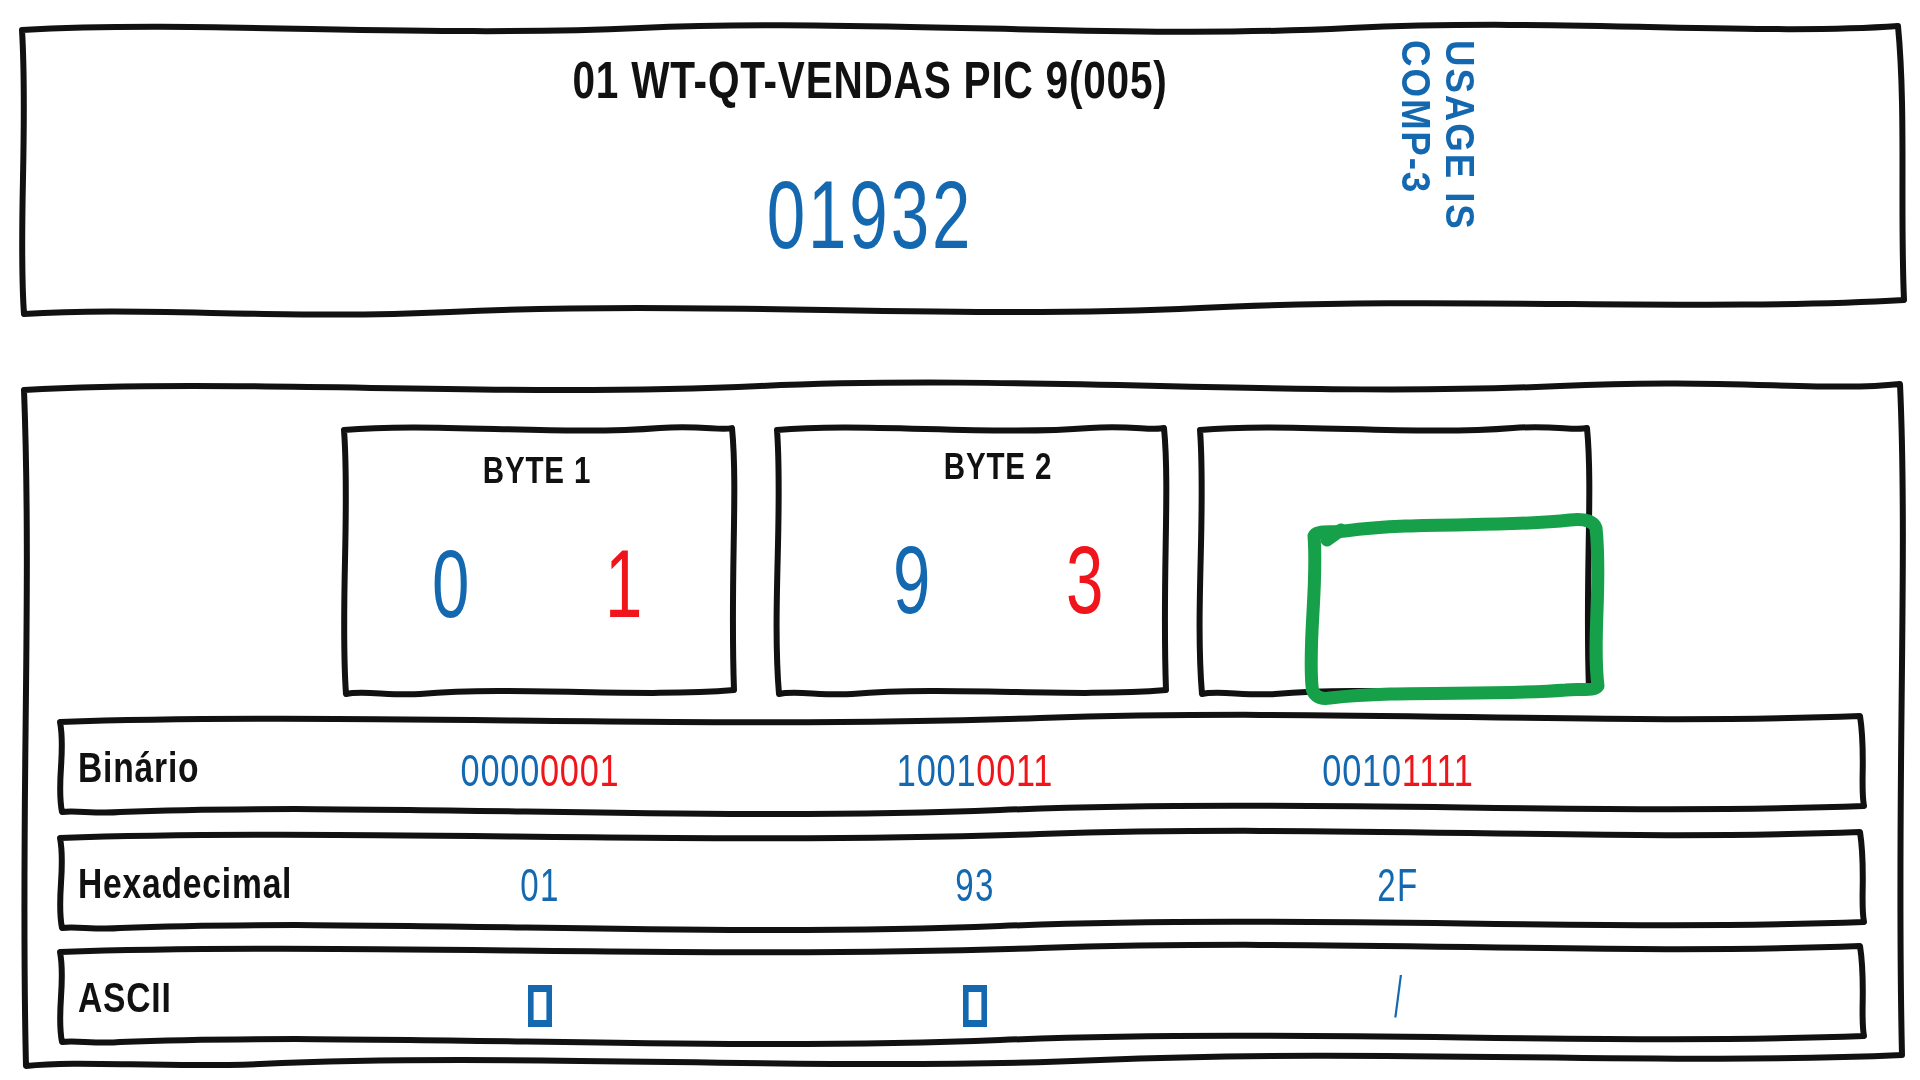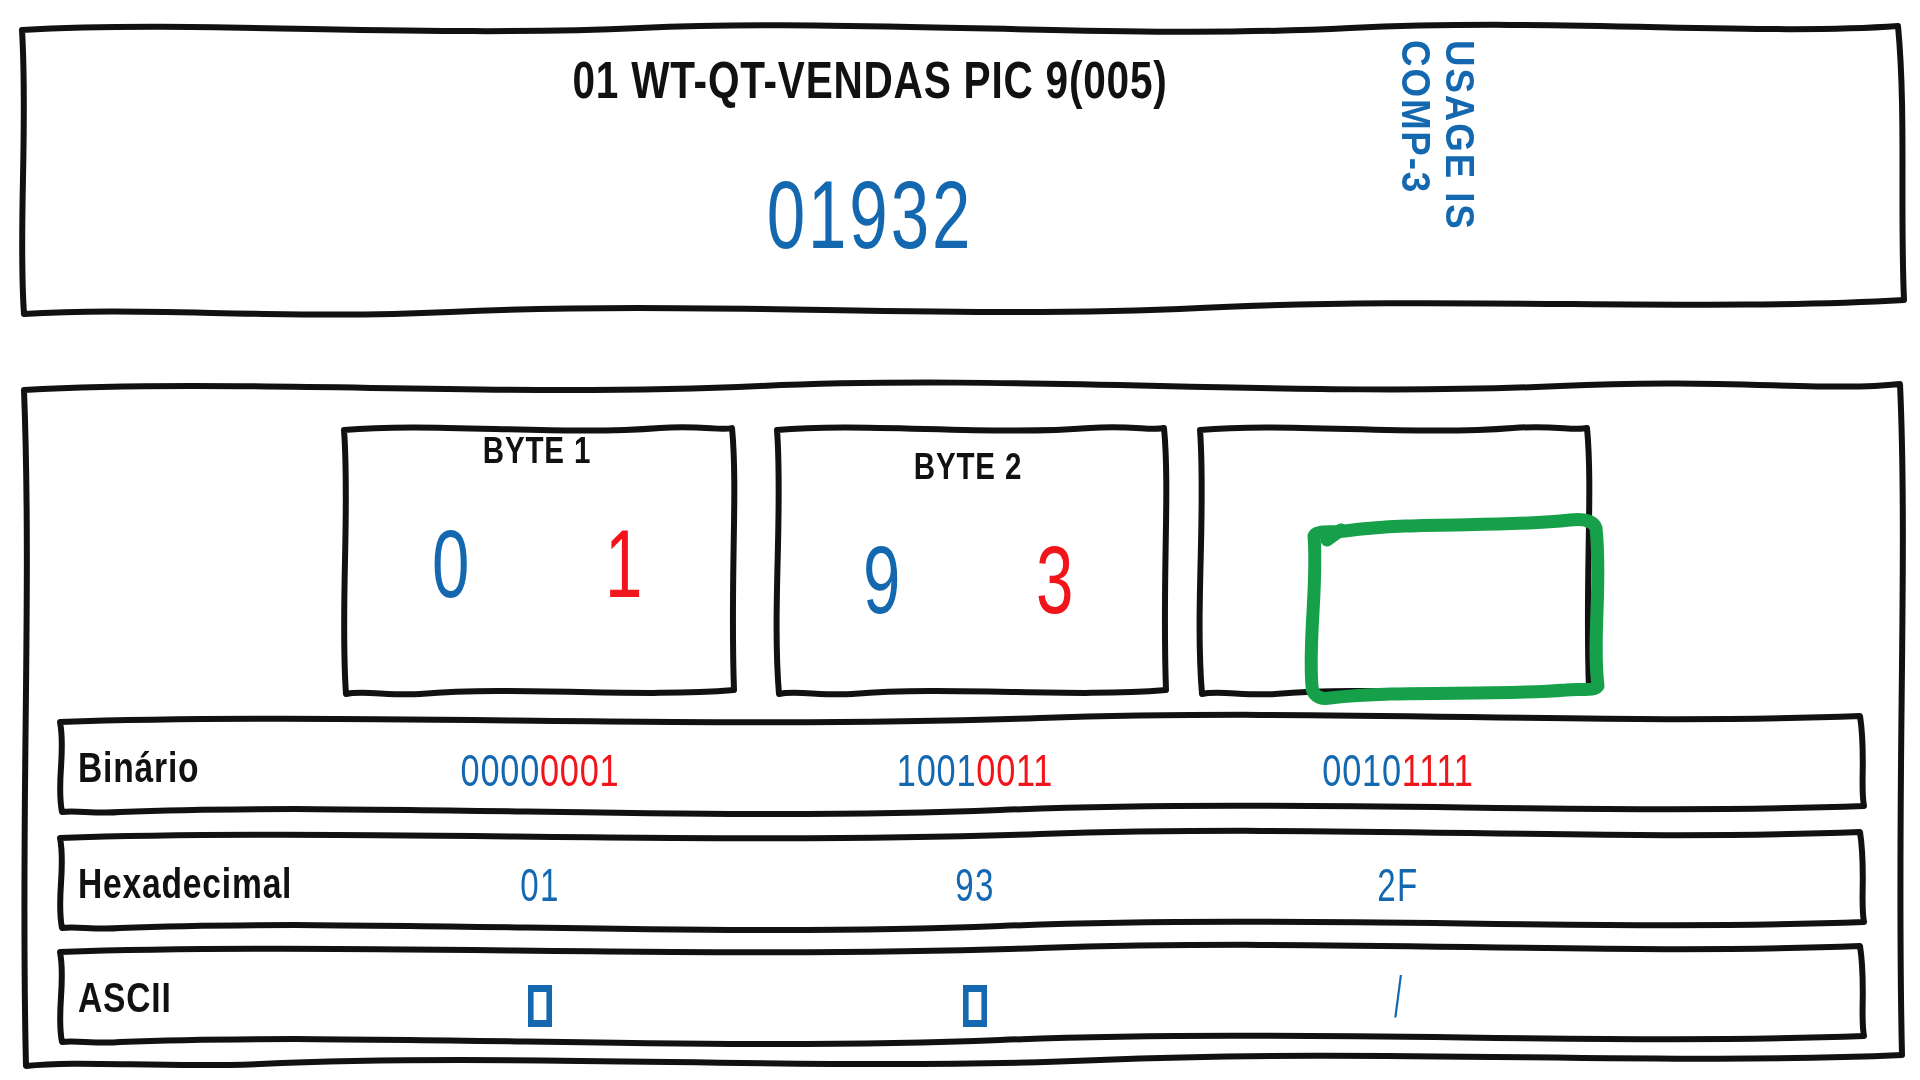--- a/index.html
+++ b/index.html
@@ -95,22 +95,22 @@
     transform: scaleY(0.92);
     transform-origin: top center;
   }
 
   
   .byte-box {
     position: absolute;
     width: 390px;
     height: 260px;
   }
-  #byte-box-0 { left: 342px;  top: 412px; }
-  #byte-box-1 { left: 773px;  top: 428px; }
+  #byte-box-0 { left: 342px;  top: 432px; }
+  #byte-box-1 { left: 803px;  top: 428px; }
   #byte-box-2 { left: 1198px; top: 428px; }
 
   .byte-label {
     position: absolute;
     top: 18px;
     left: 0;
     width: 100%;
     text-align: center;
     font-size: 36px;
     font-weight: 700;

